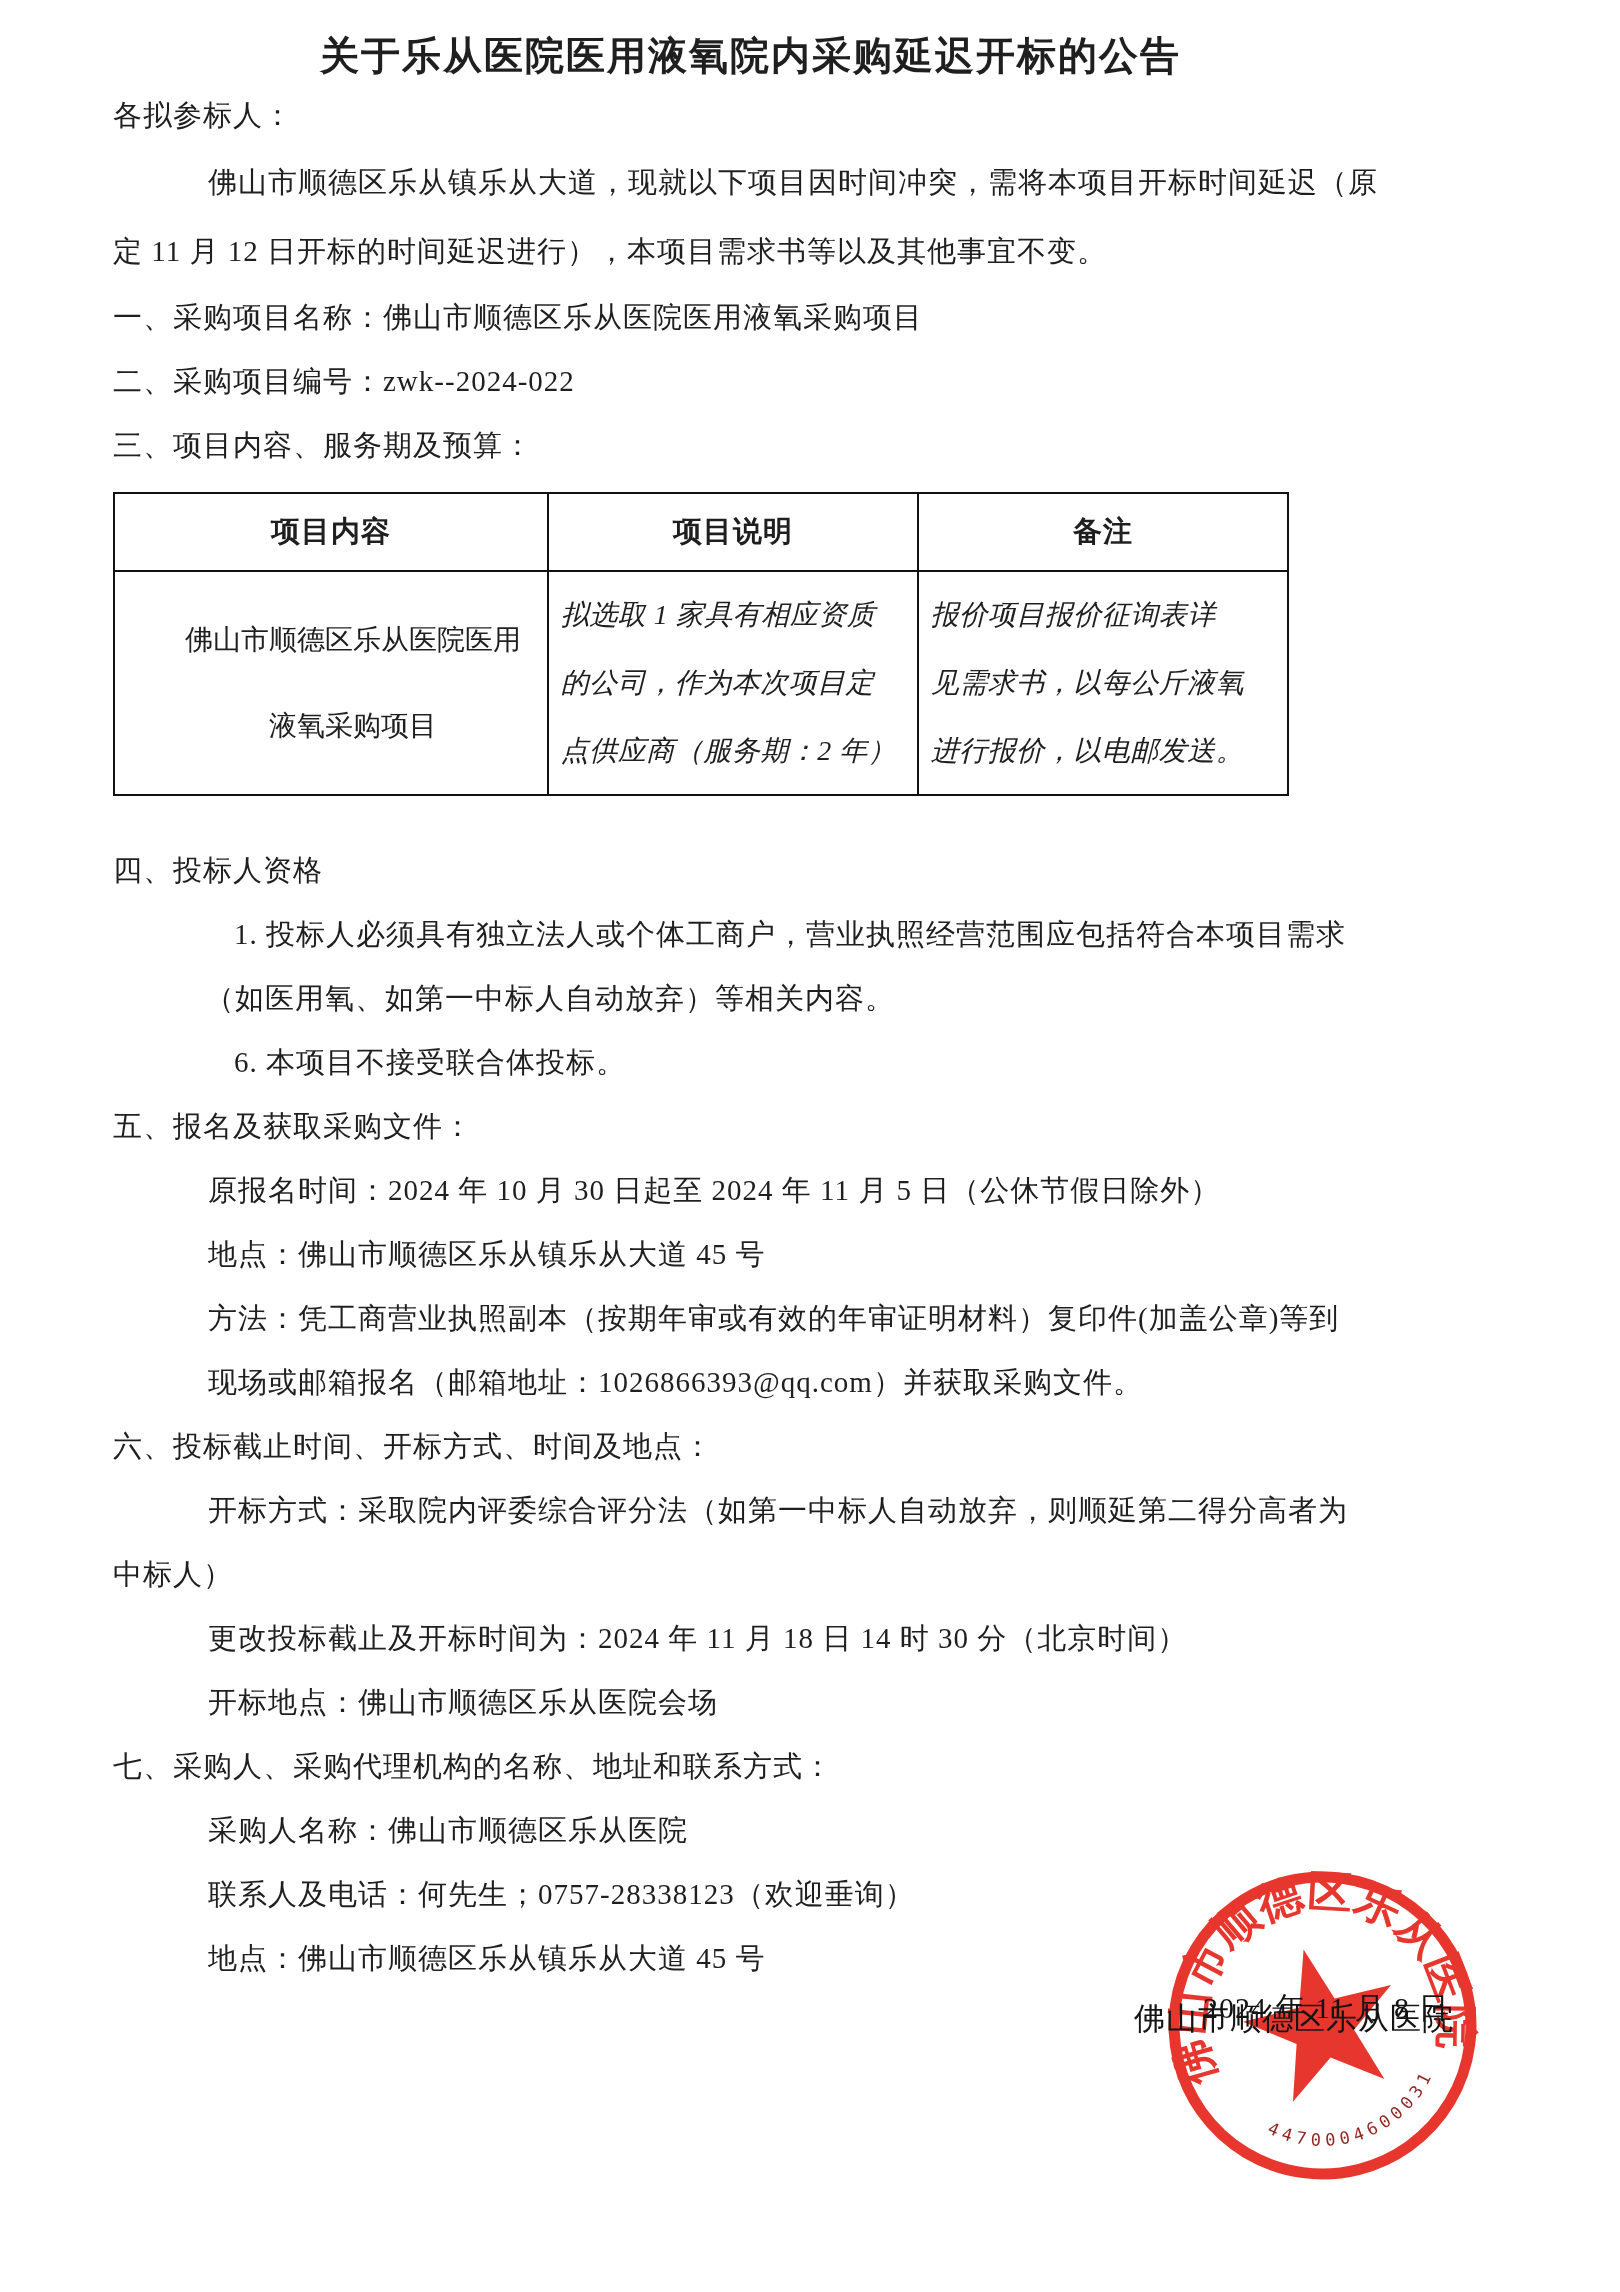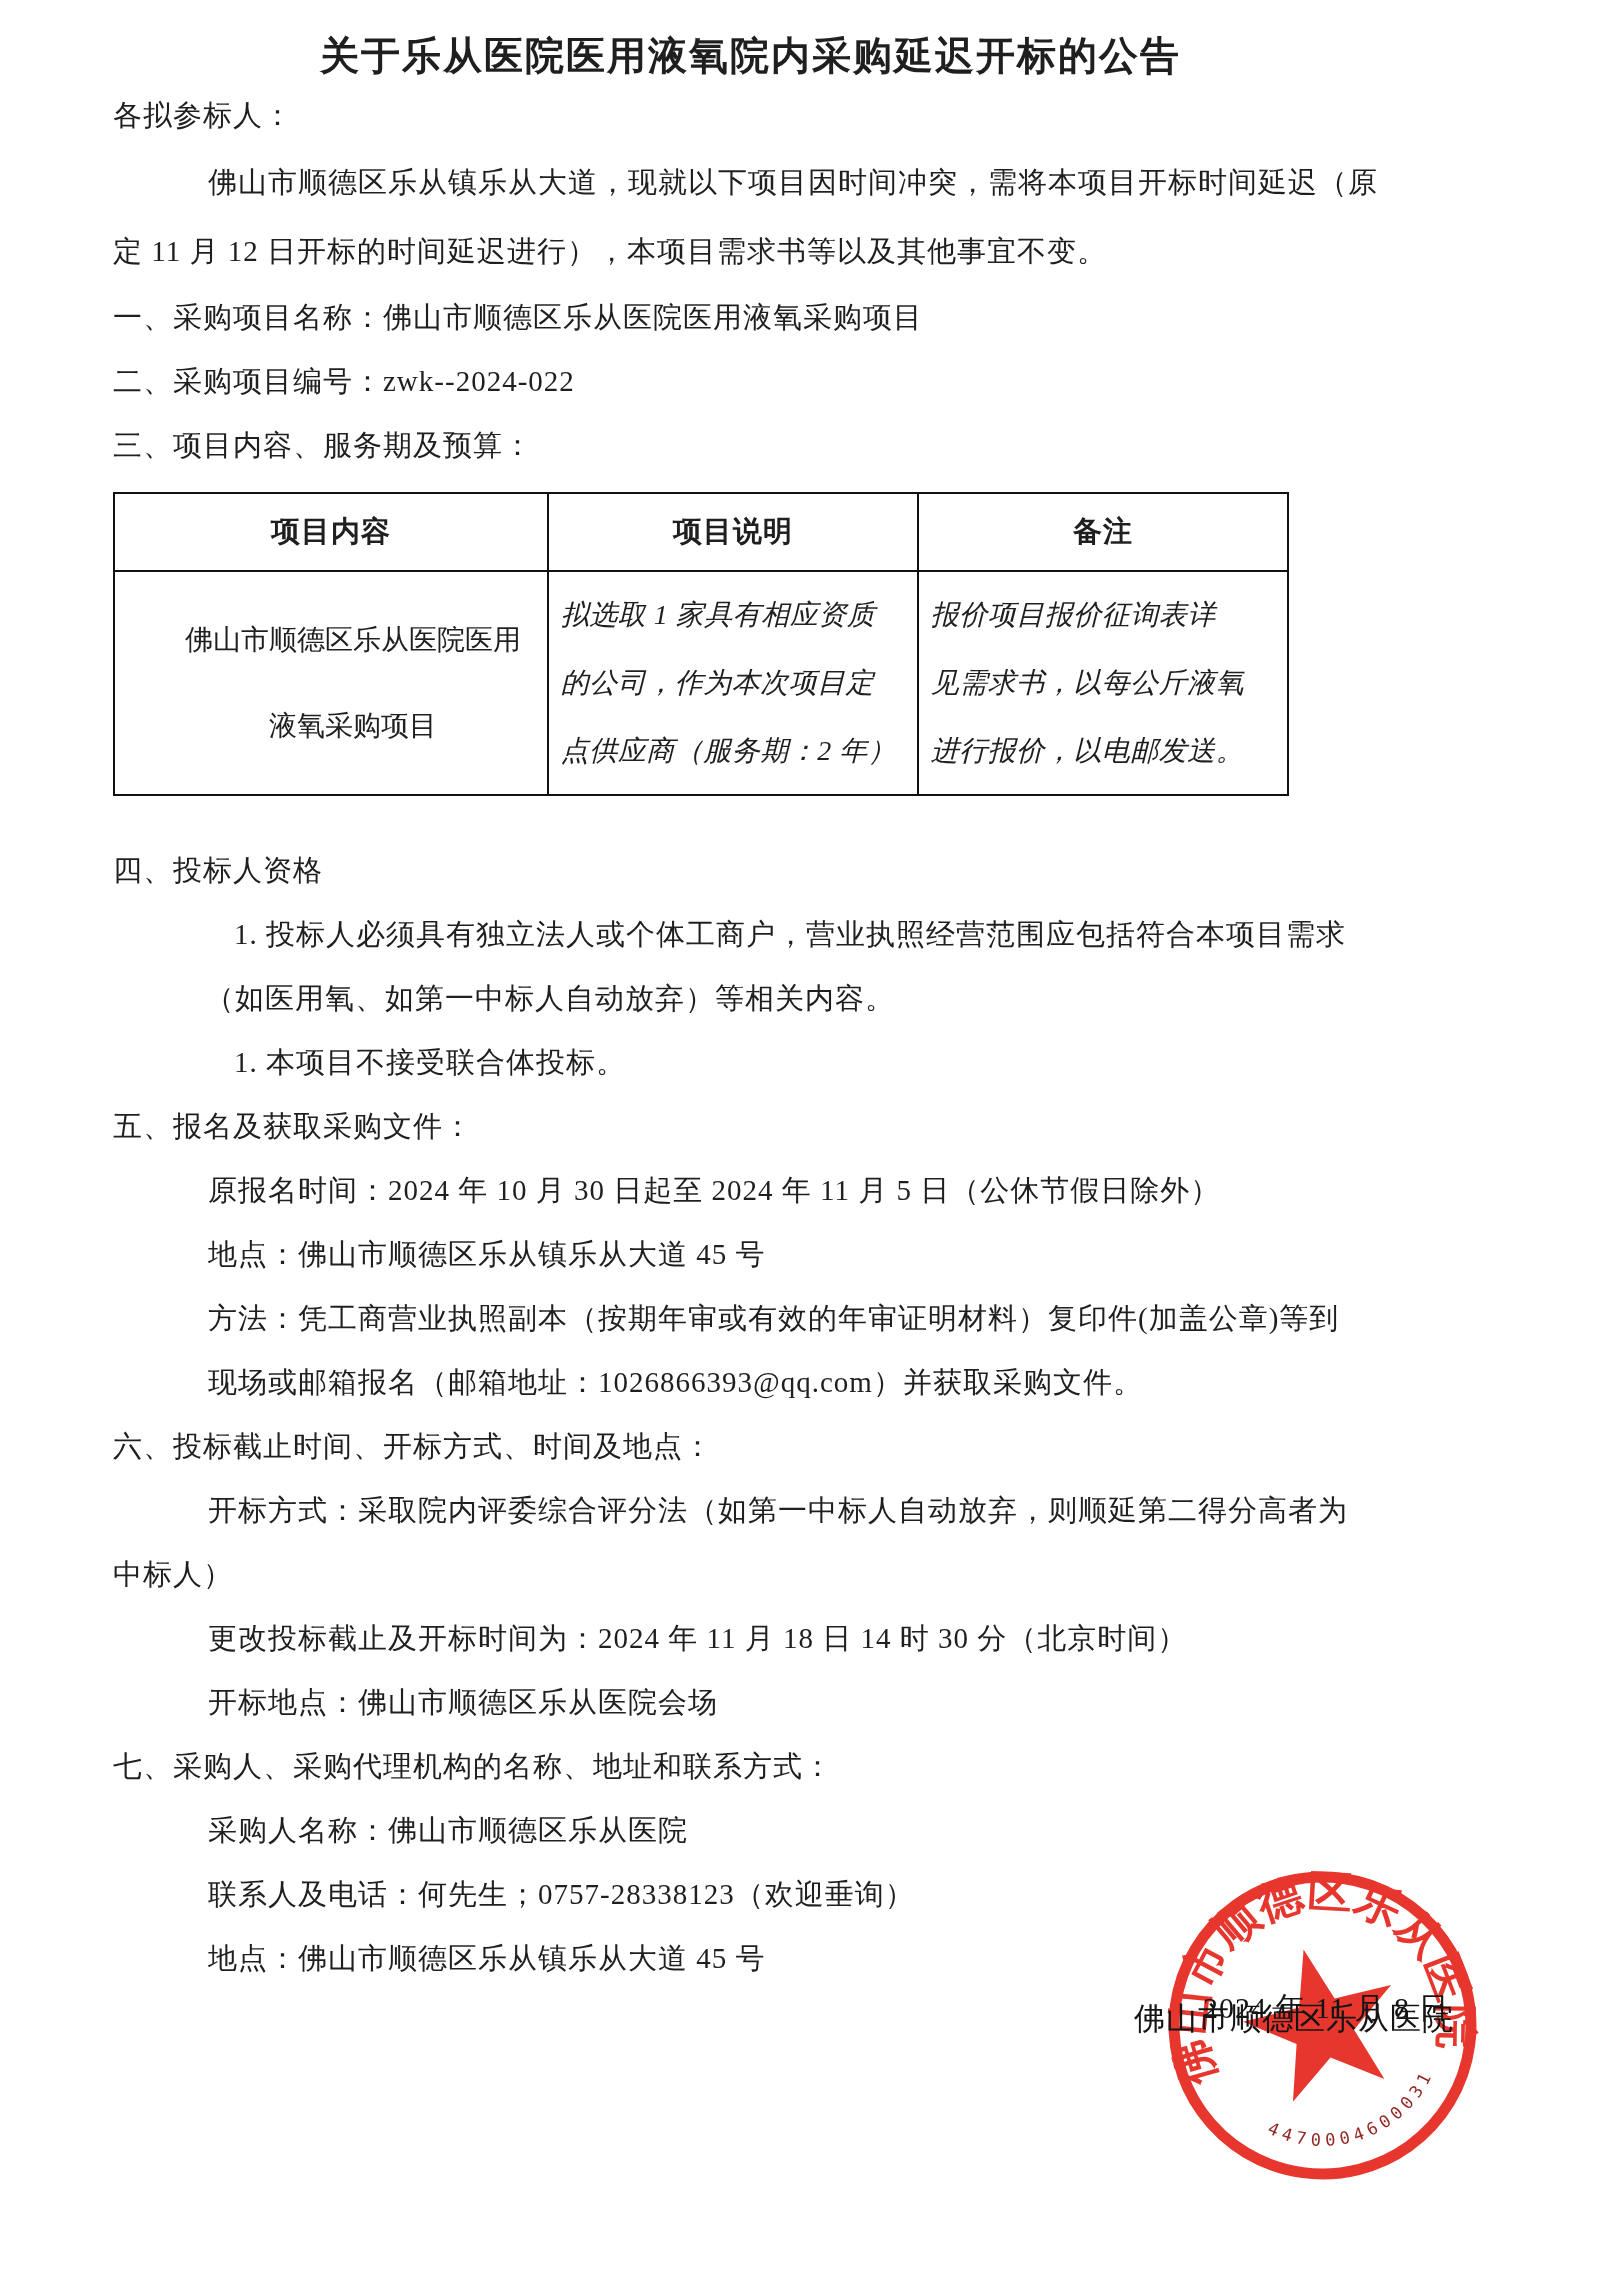--- a/index.html
+++ b/index.html
@@ -94,21 +94,21 @@
         <span class="cl">进行报价，以电邮发送。</span>
       </td>
     </tr>
   </tbody>
     </table>
 
   <div class="content">
     <div class="line sec4">四、投标人资格</div>
     <div class="line num">1. 投标人必须具有独立法人或个体工商户，营业执照经营范围应包括符合本项目需求</div>
     <div class="line paren">（如医用氧、如第一中标人自动放弃）等相关内容。</div>
-    <div class="line num">1. 本项目不接受联合体投标。</div>
+    <div class="line num">6. 本项目不接受联合体投标。</div>
     <div class="line">五、报名及获取采购文件：</div>
     <div class="line ind">原报名时间：2024 年 10 月 30 日起至 2024 年 11 月 5 日（公休节假日除外）</div>
     <div class="line ind">地点：佛山市顺德区乐从镇乐从大道 45 号</div>
     <div class="line ind">方法：凭工商营业执照副本（按期年审或有效的年审证明材料）复印件(加盖公章)等到</div>
     <div class="line ind">现场或邮箱报名（邮箱地址：1026866393@qq.com）并获取采购文件。</div>
     <div class="line">六、投标截止时间、开标方式、时间及地点：</div>
     <div class="line ind">开标方式：采取院内评委综合评分法（如第一中标人自动放弃，则顺延第二得分高者为</div>
     <div class="line">中标人）</div>
     <div class="line ind">更改投标截止及开标时间为：2024 年 11 月 18 日 14 时 30 分（北京时间）</div>
     <div class="line ind">开标地点：佛山市顺德区乐从医院会场</div>

